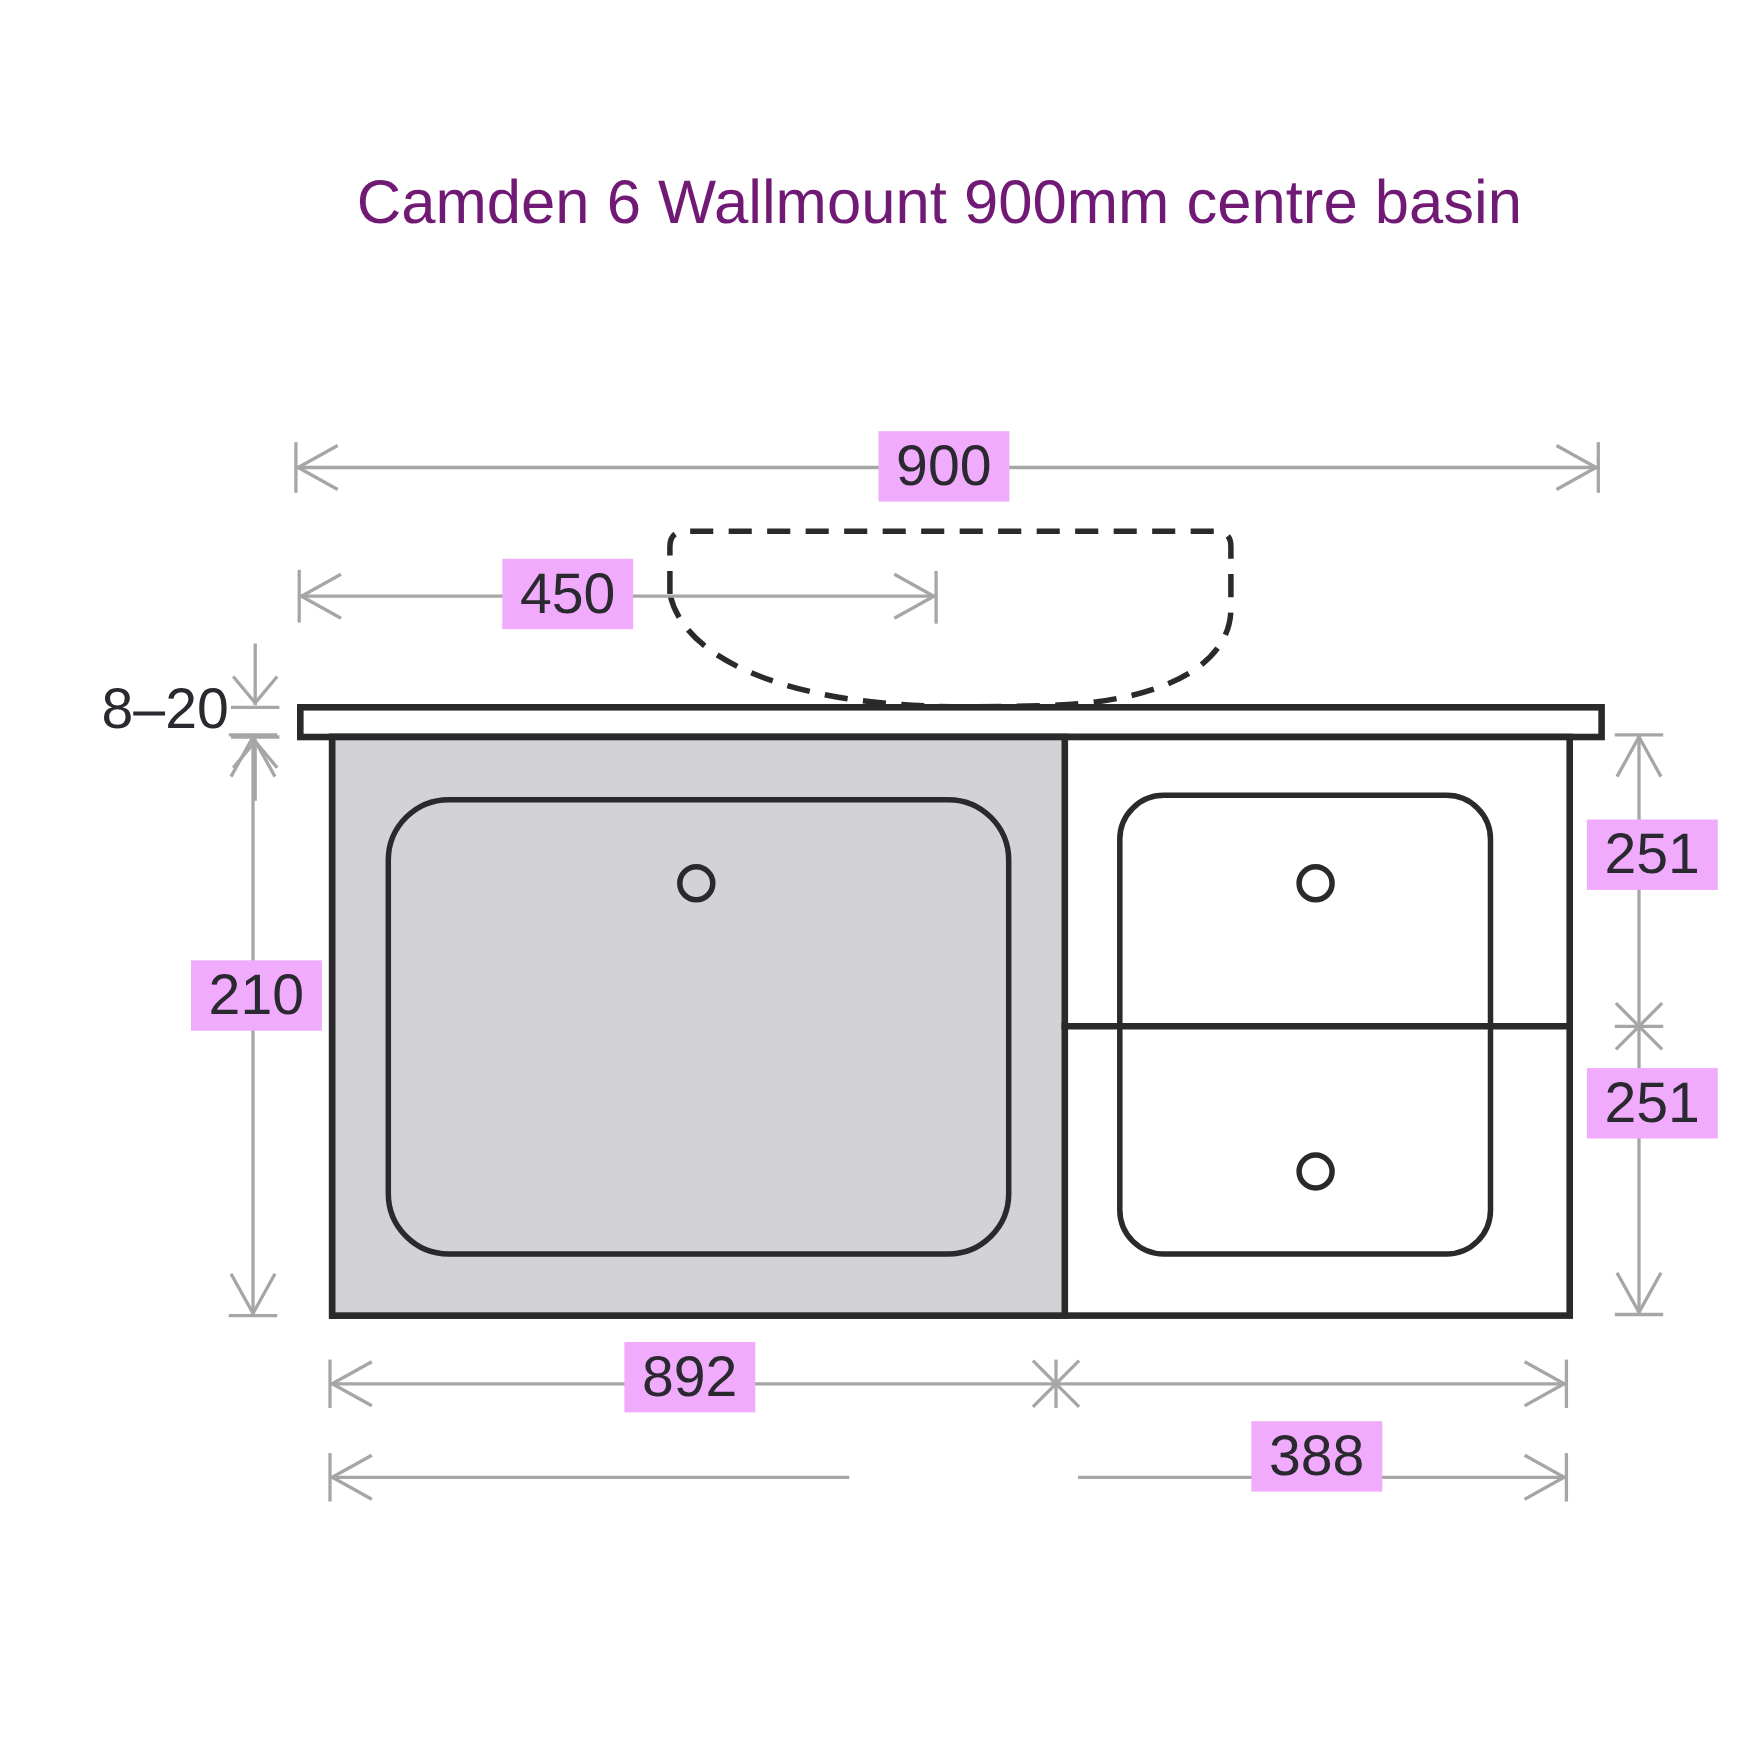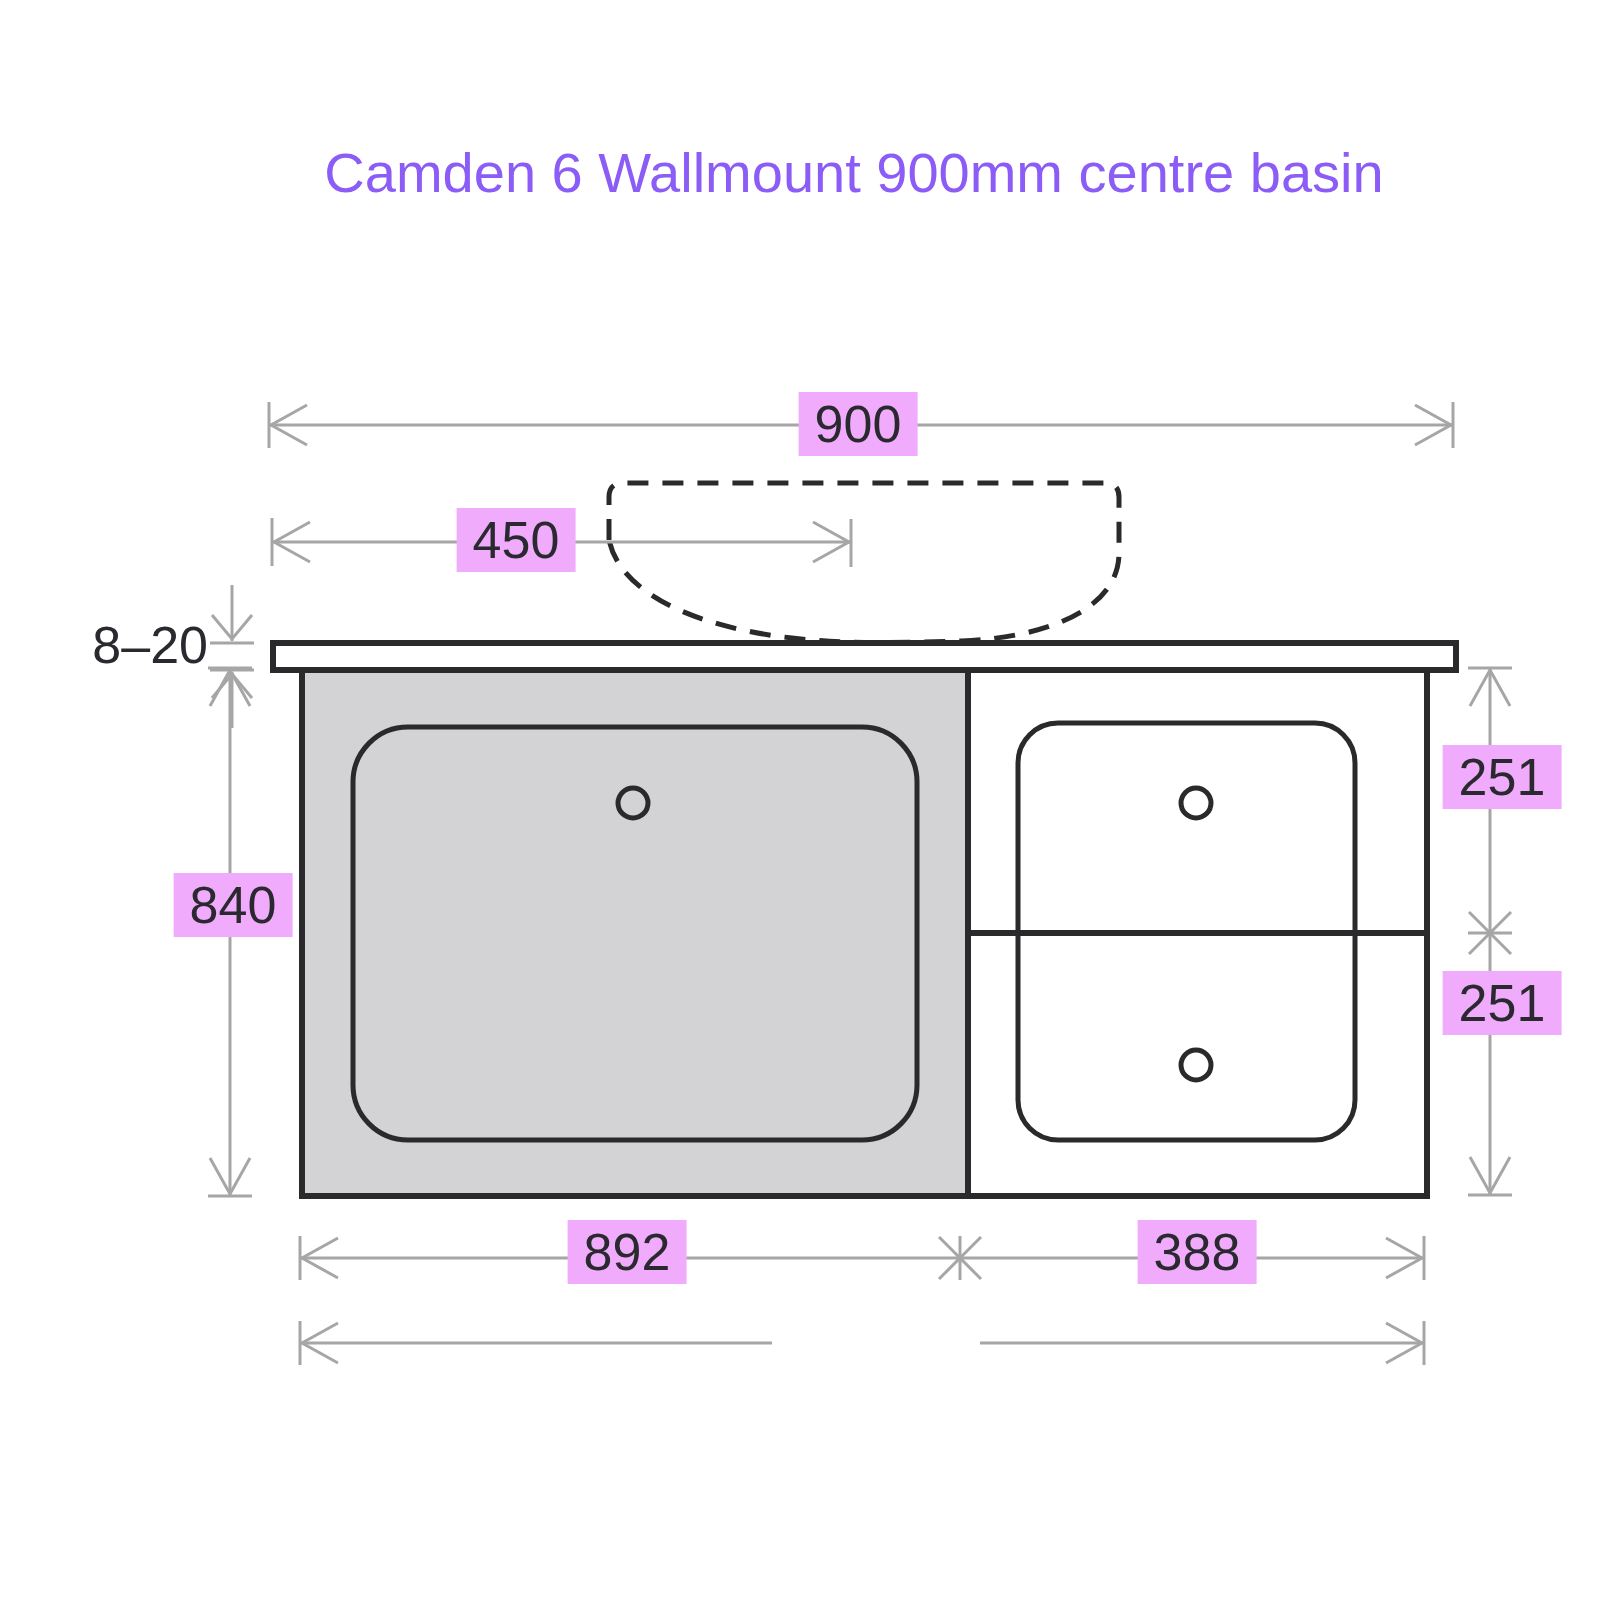--- a/index.html
+++ b/index.html
@@ -19,23 +19,23 @@
     white-space:nowrap;
     line-height:1;
     padding:6px 16px;
     background:#f0abfc;
   }
   .lbl.no-bg{background:transparent;padding:6px 4px;}
   .lbl.right-anchored{transform:translate(-100%,-50%);}
   .title{
     position:absolute;
     transform:translate(-50%,-50%);
-    left:854px;top:172px;
+    left:854px;top:183px;
     font-size:56px;
-    color:#8b5cf6;
+    color:#701a75;
     white-space:nowrap;
     letter-spacing:0px;
   }
 </style>
 </head>
 <body>
 
 <div class="page">
 
   <svg class="drawing-svg" width="1600" height="1600" viewBox="0 0 1600 1600">
@@ -130,23 +130,23 @@
   </svg>
 
   <div class="title">Camden 6 Wallmount 900mm centre basin</div>
 
   <div class="lbl" style="left:858px;top:424px;">900</div>
 
   <div class="lbl" style="left:516px;top:540px;">450</div>
 
   <div class="lbl no-bg right-anchored" style="left:212px;top:645px;">8–20</div>
 
-  <div class="lbl" style="left:233px;top:905px;">840</div>
+  <div class="lbl" style="left:233px;top:905px;">210</div>
 
   <div class="lbl" style="left:1502px;top:777px;">251</div>
 
   <div class="lbl" style="left:1502px;top:1003px;">251</div>
 
   <div class="lbl" style="left:627px;top:1252px;">892</div>
 
-  <div class="lbl" style="left:1197px;top:1252px;">388</div>
+  <div class="lbl" style="left:1197px;top:1324px;">388</div>
 
 </div>
 
 </body></html>

